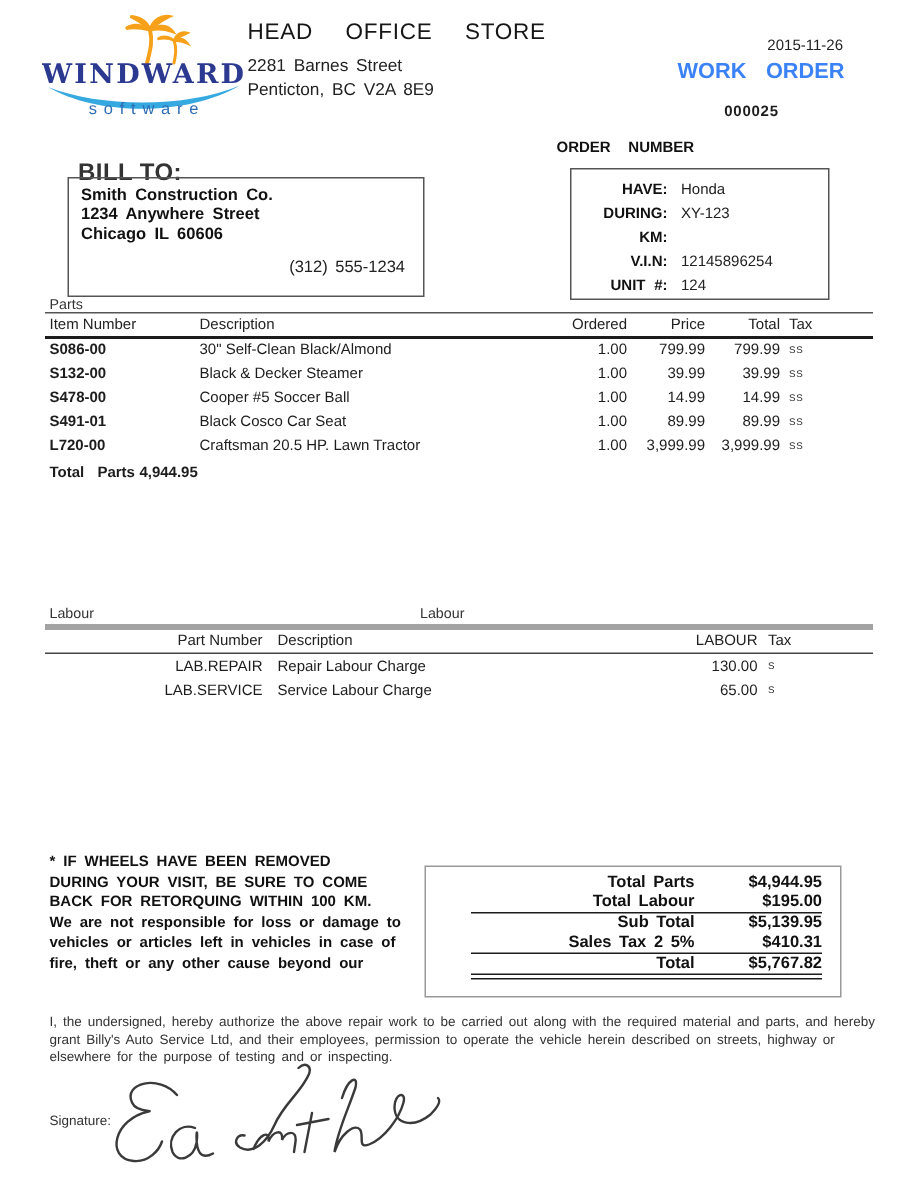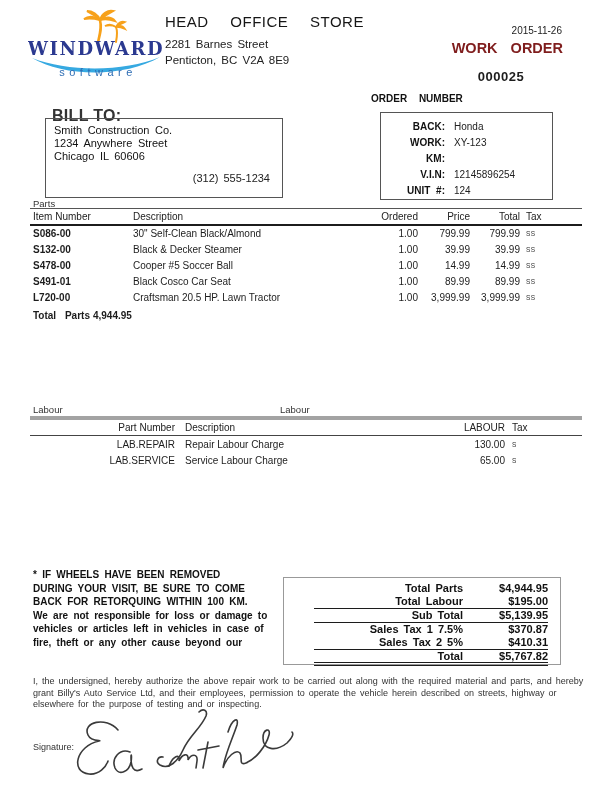--- a/index.html
+++ b/index.html
@@ -6,28 +6,28 @@
   html,body { background:#fff; }
   body { font-family:"Liberation Sans", sans-serif; color:#1d1d1d; }
   .page { position:relative; width:612px; height:792px; background:#fff; overflow:hidden; }
 
   
   .logo { position:absolute; left:28px; top:8px; width:136px; height:74px; }
   .store-block { position:absolute; left:165px; top:13px; }
   .store-title { font-size:15px; color:#161616; word-spacing:17px; letter-spacing:0.5px; }
   .store-addr { font-size:11.5px; color:#222; margin-top:6px; line-height:16px; word-spacing:2px; }
   .doc-date { position:absolute; left:440px; top:25px; width:122px; text-align:right; font-size:10px; color:#222; }
-  .doc-title { position:absolute; left:400px; top:40px; width:163px; text-align:right; font-size:14.5px; font-weight:bold; word-spacing:9px; color:#7f1d1d; }
-  .doc-number { position:absolute; left:460px; top:69px; width:82px; text-align:center; font-size:13px; font-weight:bold; letter-spacing:0.5px; }
+  .doc-title { position:absolute; left:400px; top:40px; width:163px; text-align:right; font-size:14.5px; font-weight:bold; word-spacing:9px; color:#3b82f6; }
+  .doc-number { position:absolute; left:460px; top:69px; width:82px; text-align:center; font-size:10px; font-weight:bold; letter-spacing:0.5px; }
   .order-number-label { position:absolute; left:371px; top:93px; font-size:10px; font-weight:bold; word-spacing:9px; color:#111; }
 
   
   .billto-label { position:absolute; left:52px; top:107px; font-size:16px; color:#333; letter-spacing:0.3px;font-weight:bold; }
   .billto-box { position:absolute; left:45px; top:118px; width:238px; height:80px; border:1px solid #555; }
-  .billto-lines { margin:5px 0 0 8px; font-size:11px; font-weight:normal; line-height:13px; word-spacing:2.5px; color:#111; }
+  .billto-lines { margin:5px 0 0 8px; font-size:11px; font-weight:bold; line-height:13px; word-spacing:2.5px; color:#111; }
   .billto-phone { position:absolute; right:12px; bottom:13px; font-size:11px; color:#222; word-spacing:2px; }
 
   
   .vehicle-box { position:absolute; left:380px; top:112px; width:173px; height:88px; border:1px solid #555; padding-top:5px; }
   .vehicle-row { display:flex; height:16px; align-items:center; }
   .vehicle-label { width:64px; text-align:right; font-size:10px; font-weight:bold; color:#111; word-spacing:3px; }
   .vehicle-value { margin-left:9px; font-size:10px; color:#222; }
 
   
   .parts-label { position:absolute; left:33px; top:198px; font-size:9.5px; color:#333; }
@@ -118,26 +118,26 @@
       <div>Smith Construction Co.</div>
       <div>1234 Anywhere Street</div>
       <div>Chicago IL 60606</div>
     </div>
     <div class="billto-phone">(312) 555-1234</div>
   </div>
 
   <div class="vehicle-box">
 
       <div class="vehicle-row">
-        <span class="vehicle-label">BACK:</span>
+        <span class="vehicle-label">HAVE:</span>
         <span class="vehicle-value">Honda</span>
       </div>
 
       <div class="vehicle-row">
-        <span class="vehicle-label">WORK:</span>
+        <span class="vehicle-label">DURING:</span>
         <span class="vehicle-value">XY-123</span>
       </div>
 
       <div class="vehicle-row">
         <span class="vehicle-label">KM:</span>
         <span class="vehicle-value"></span>
       </div>
 
       <div class="vehicle-row">
         <span class="vehicle-label">V.I.N:</span>
@@ -252,24 +252,20 @@
       <span class="t-label">Total Parts</span>
       <span class="t-value">$4,944.95</span>
     </div>
     <div class="totals-row">
       <span class="t-label">Total Labour</span>
       <span class="t-value">$195.00</span>
     </div>
     <div class="totals-row rule-top">
       <span class="t-label">Sub Total</span>
       <span class="t-value">$5,139.95</span>
-    </div>
-    <div class="totals-row rule-top">
-      <span class="t-label">Sales Tax 1  7.5%</span>
-      <span class="t-value">$370.87</span>
     </div>
     <div class="totals-row">
       <span class="t-label">Sales Tax 2  5%</span>
       <span class="t-value">$410.31</span>
     </div>
     <div class="totals-row rule-top">
       <span class="t-label">Total</span>
       <span class="t-value">$5,767.82</span>
     </div>
     <div class="double-rule"></div>

